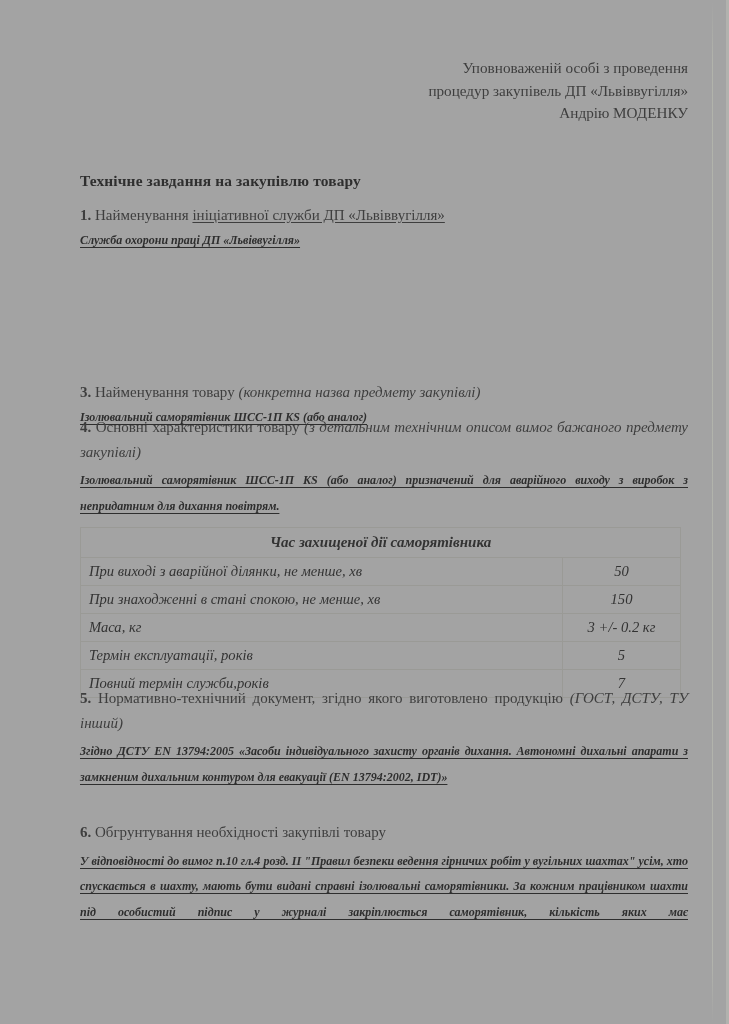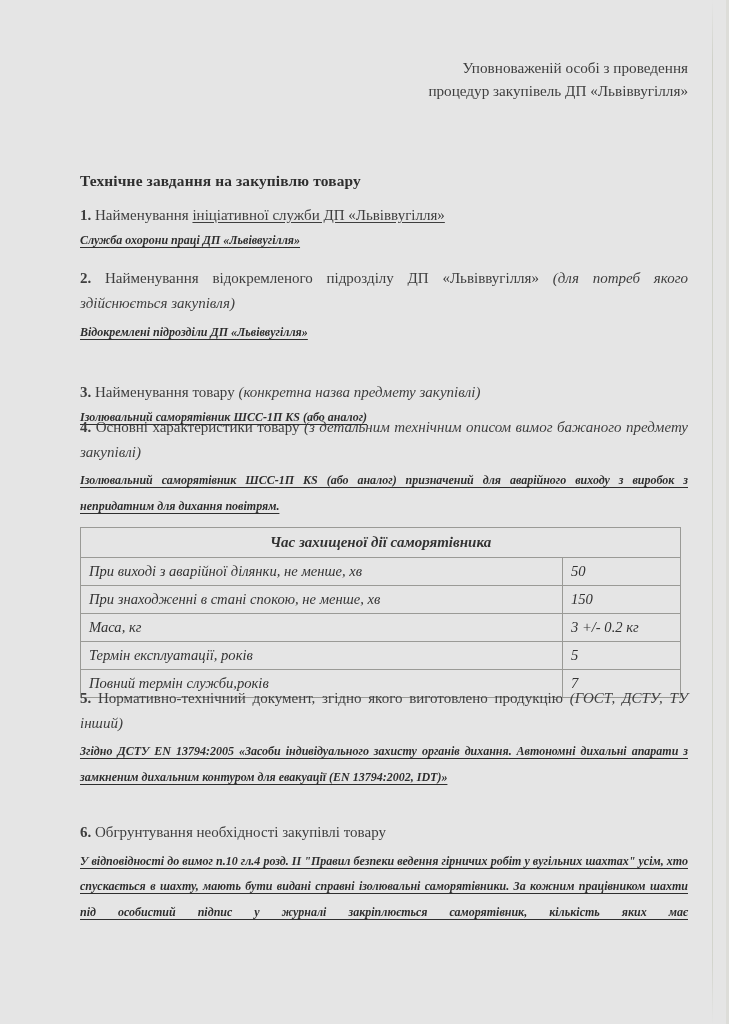--- a/index.html
+++ b/index.html
@@ -12,21 +12,21 @@
     height: 1024px;
     background: #fdfdfb;
     font-family: "Liberation Serif", "DejaVu Serif", serif;
     color: #3b3b3b;
     position: relative;
     overflow: hidden;
   }
   .page {
     position: absolute;
     inset: 0;
-    background: #e5e5e5;
+    background: #a3a3a3;
     padding-left: 39px;
   }
   
   .scan-edge {
     position: absolute;
     top: 0;
     bottom: 0;
     left: 712px;
     width: 1px;
     background: linear-gradient(to bottom, rgba(195,197,185,0.0) 0%, rgba(190,193,178,0.55) 6%, rgba(193,196,182,0.5) 94%, rgba(195,197,185,0.0) 100%);
@@ -113,55 +113,50 @@
     height: 20px;
     line-height: 19px;
   }
   table.spec td.hdr {
     text-align: center;
     font-weight: bold;
     font-size: 15px;
     padding: 4px 6px 5px 6px;
   }
   table.spec td.val {
+    text-align: center;
     width: 118px;
   }
   table.spec col.c1 { width: 482px; }
   table.spec col.c2 { width: 118px; }
 </style>
 </head>
 <body>
 
 <div class="page">
 
   <div class="scan-edge"></div>
   <div class="scan-edge2"></div>
 
   <div class="addressee">
     <div>Уповноваженій особі з проведення</div>
     <div>процедур закупівель ДП «Львіввугілля»</div>
+    <div>Андрію МОДЕНКУ</div>
   </div>
 
   <div class="doc-title">Технічне завдання на закупівлю товару</div>
 
   <div class="section" style="top:203px;">
     <div class="q">
       <span class="num">1.</span>
       <span>Найменування </span><span class="ul">ініціативної служби ДП «Львіввугілля»</span>
     </div>
     <div class="ans">Служба охорони праці ДП «Львіввугілля»</div>
   </div>
 
-  <div class="section" style="top:266px;">
-    <div class="q">
-      <span class="num">2.</span>
-      <span>Найменування відокремленого підрозділу ДП «Львіввугілля» </span><span class="hint">(для потреб якого здійснюється закупівля)</span>
-    </div>
-    <div class="ans" style="margin-top:5px;">Відокремлені підрозділи ДП «Львіввугілля»</div>
-  </div>
 
   <div class="section" style="top:352px;margin-top:28px;">
     <div class="q">
       <span class="num">3.</span>
       <span>Найменування товару </span><span class="hint">(конкретна назва предмету закупівлі)</span>
     </div>
     <div class="ans">Ізолювальний саморятівник  ШСС-1П KS (або аналог)</div>
   </div>
 
   <div class="section" style="top:415px;">

